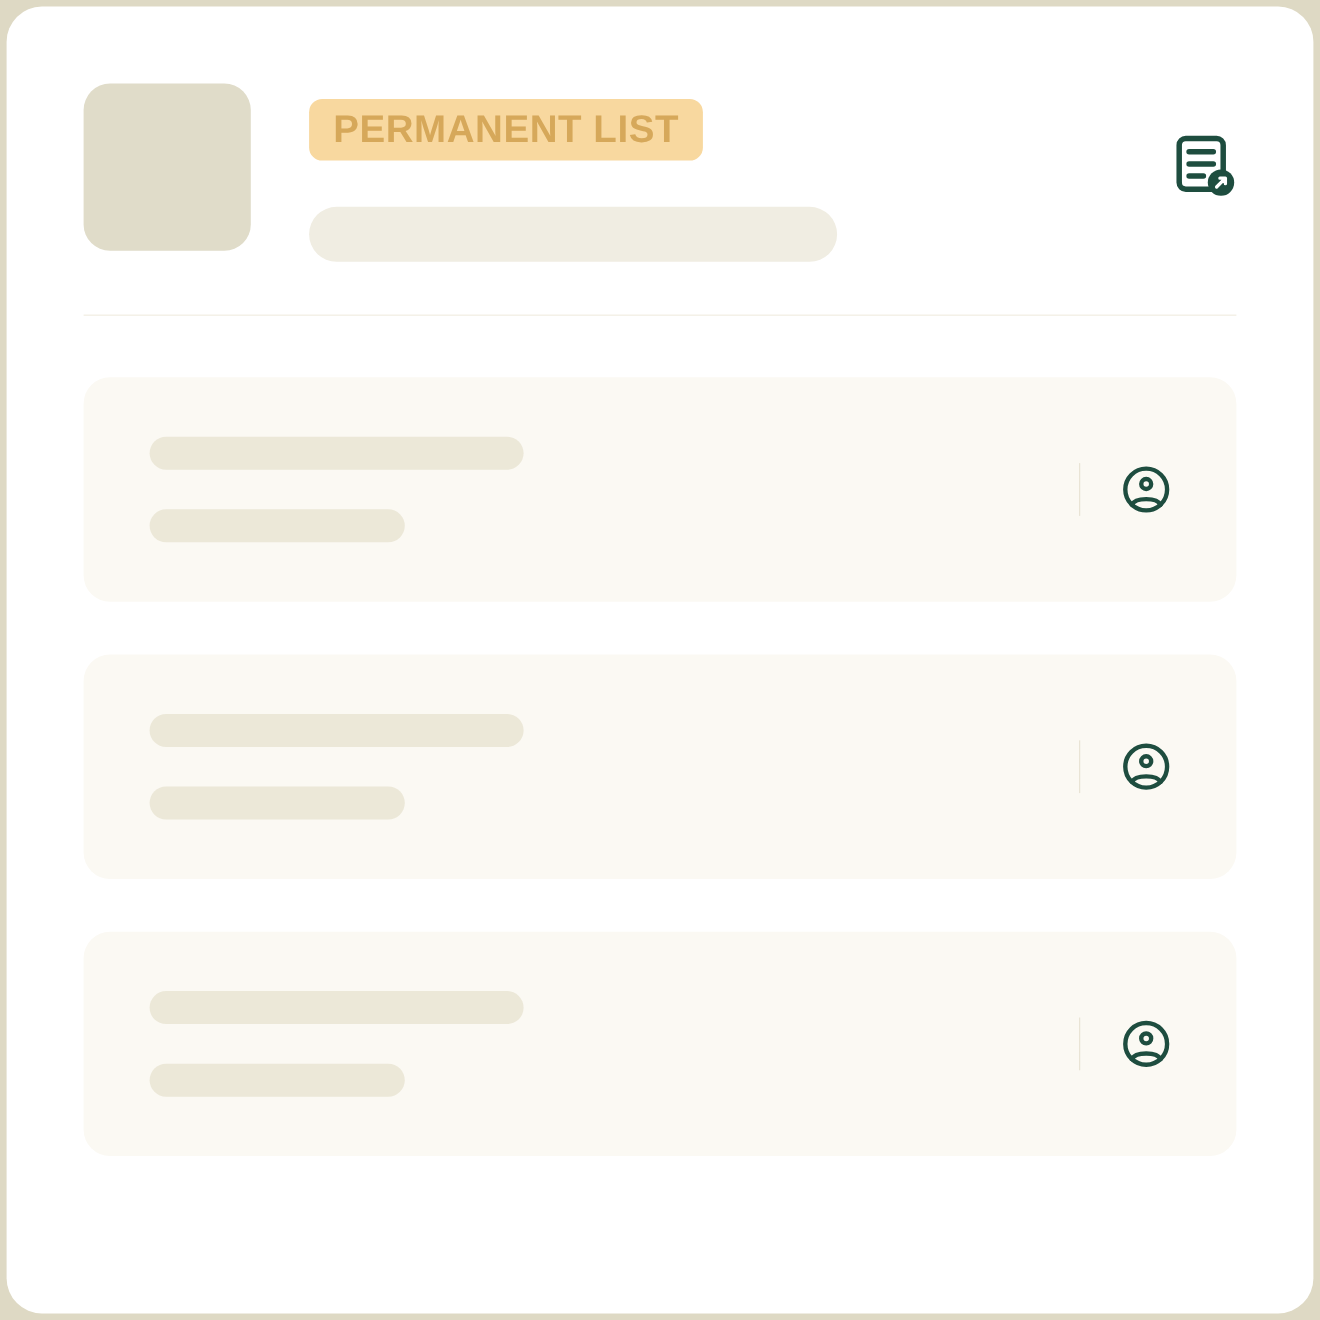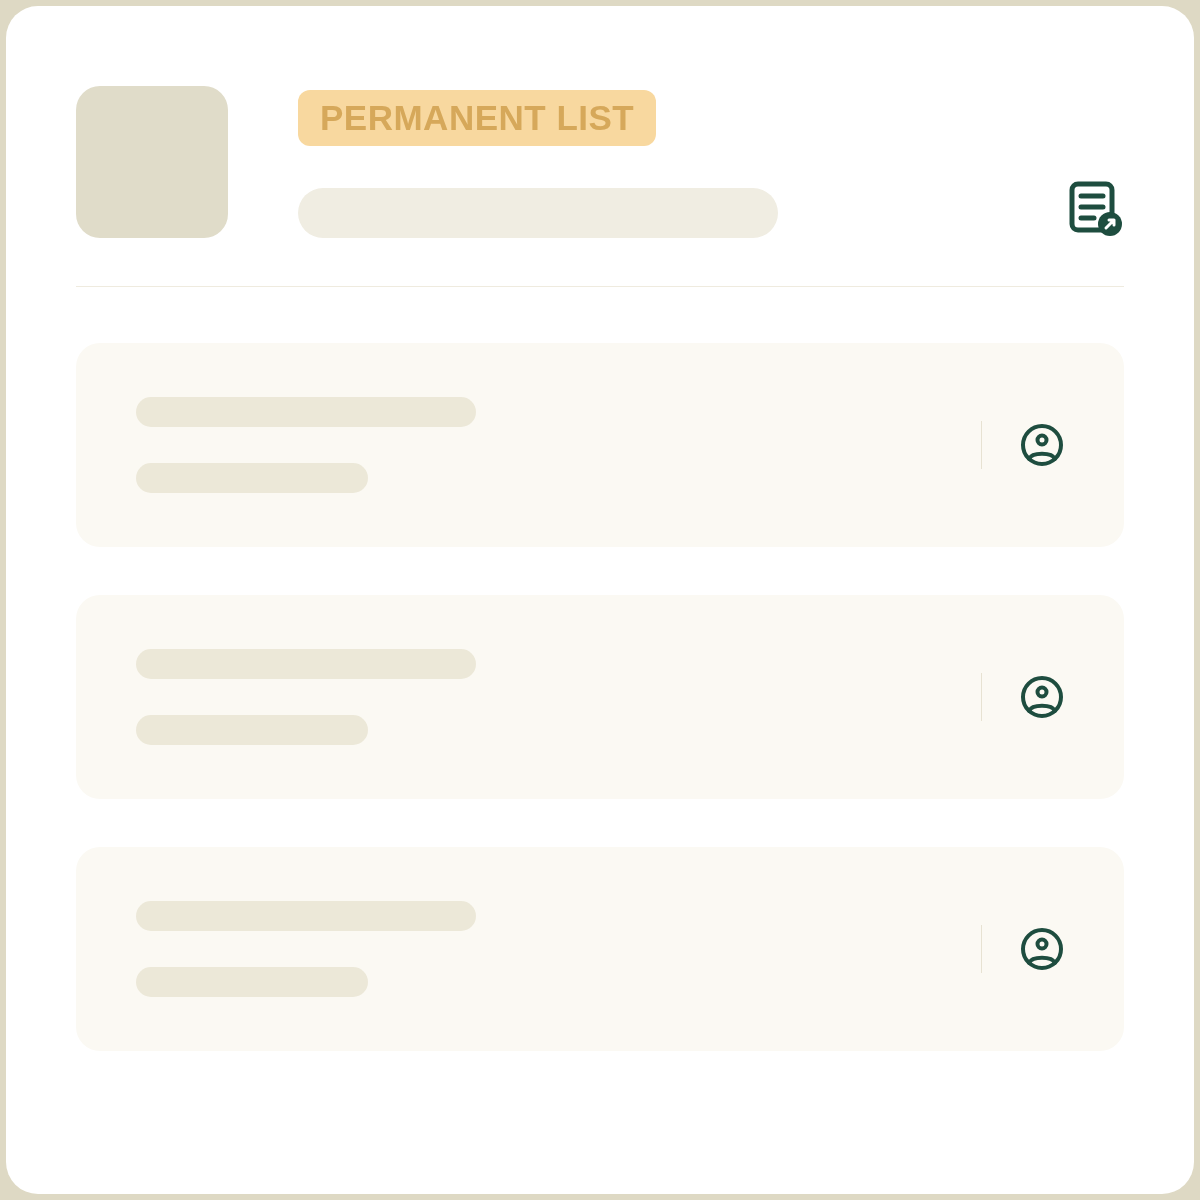--- a/index.html
+++ b/index.html
@@ -17,22 +17,22 @@
     width: 1188px;
     height: 1188px;
     margin: 6px;
     background: #FFFFFF;
     border-radius: 32px;
     padding: 70px 70px 0 70px;
     overflow: hidden;
   }
   .header {
     display: flex;
-    align-items: flex-end;
-    gap: 70px;
+    align-items: flex-start;
+    gap: 53px;
     padding-bottom: 48px;
     border-bottom: 1px solid #EFEBDF;
   }
   .thumb {
     width: 152px;
     height: 152px;
     border-radius: 24px;
     background: #E0DCC9;
     flex-shrink: 0;
   }

